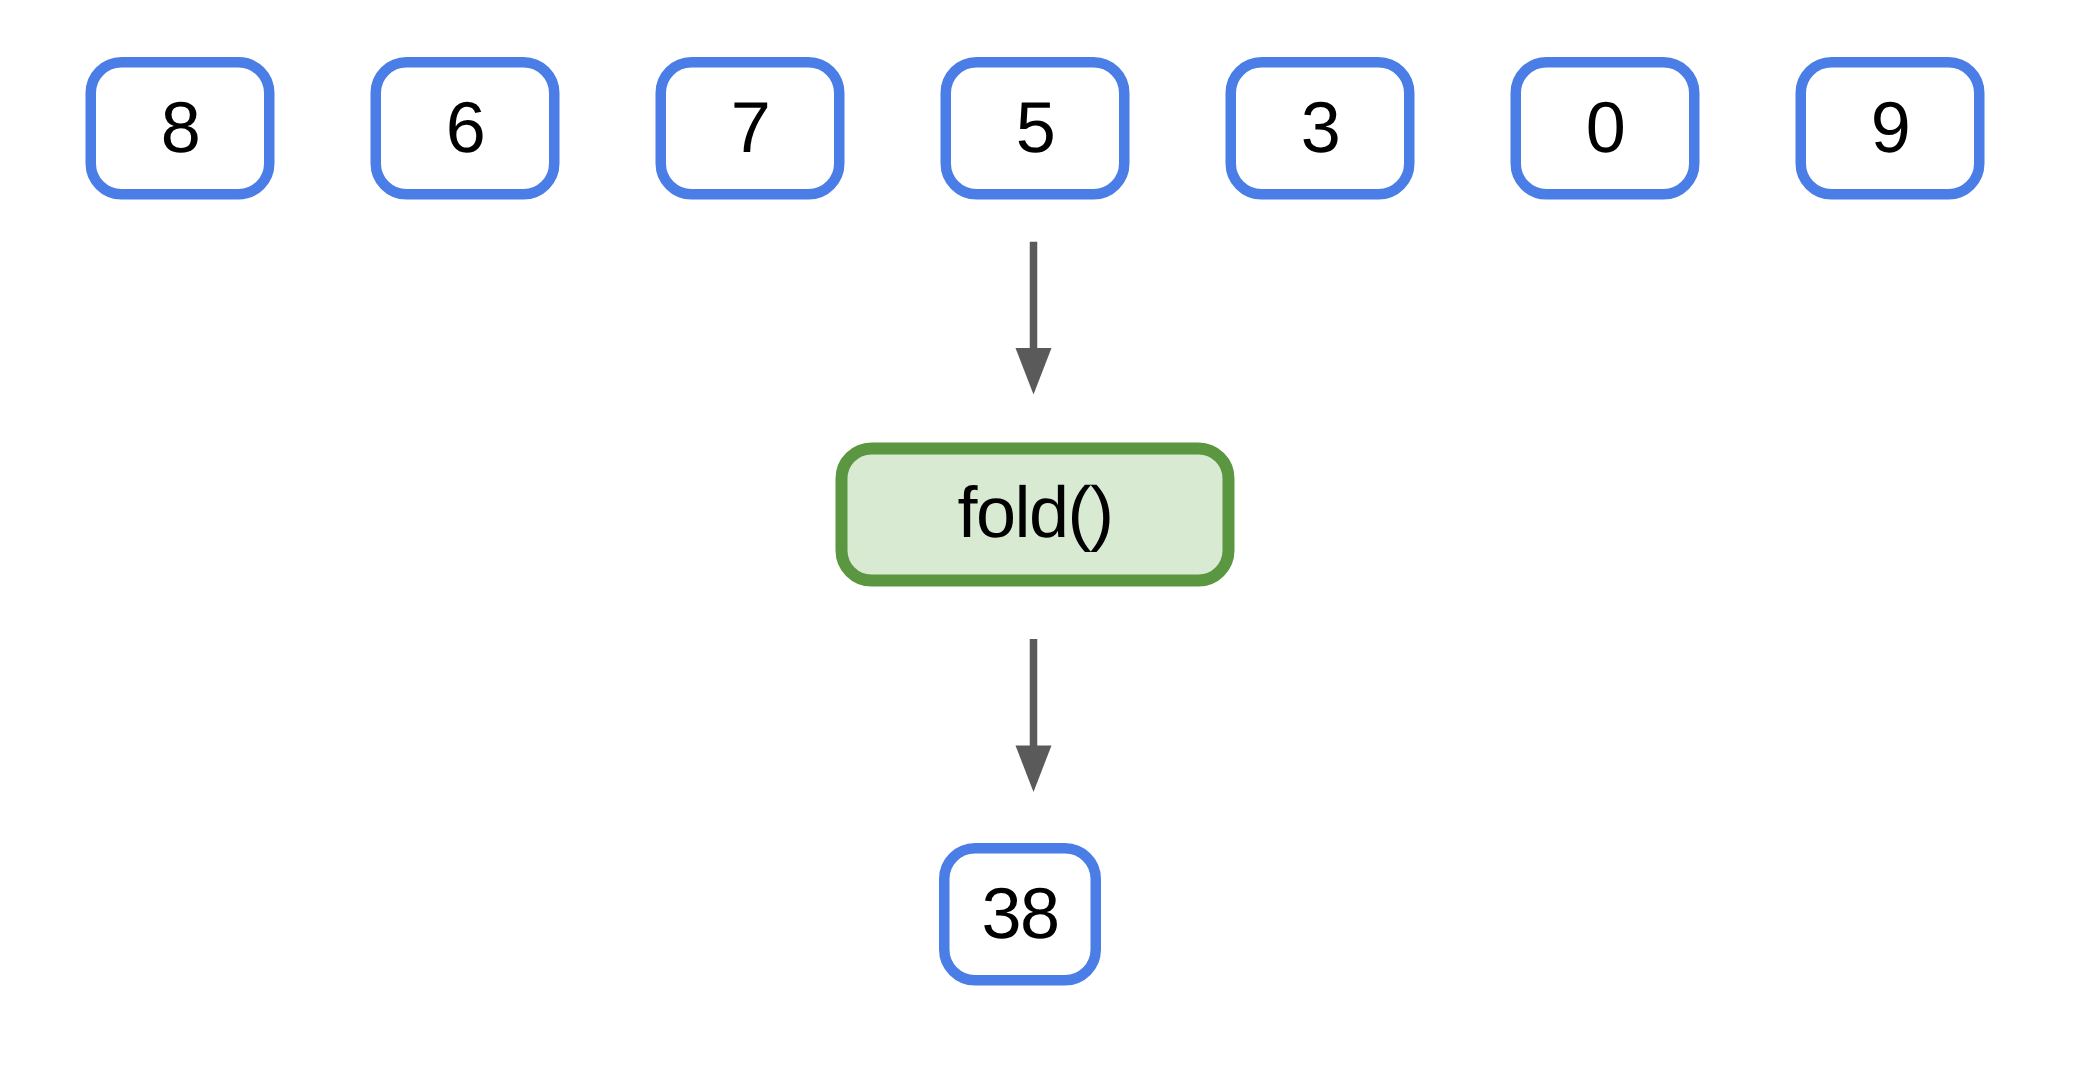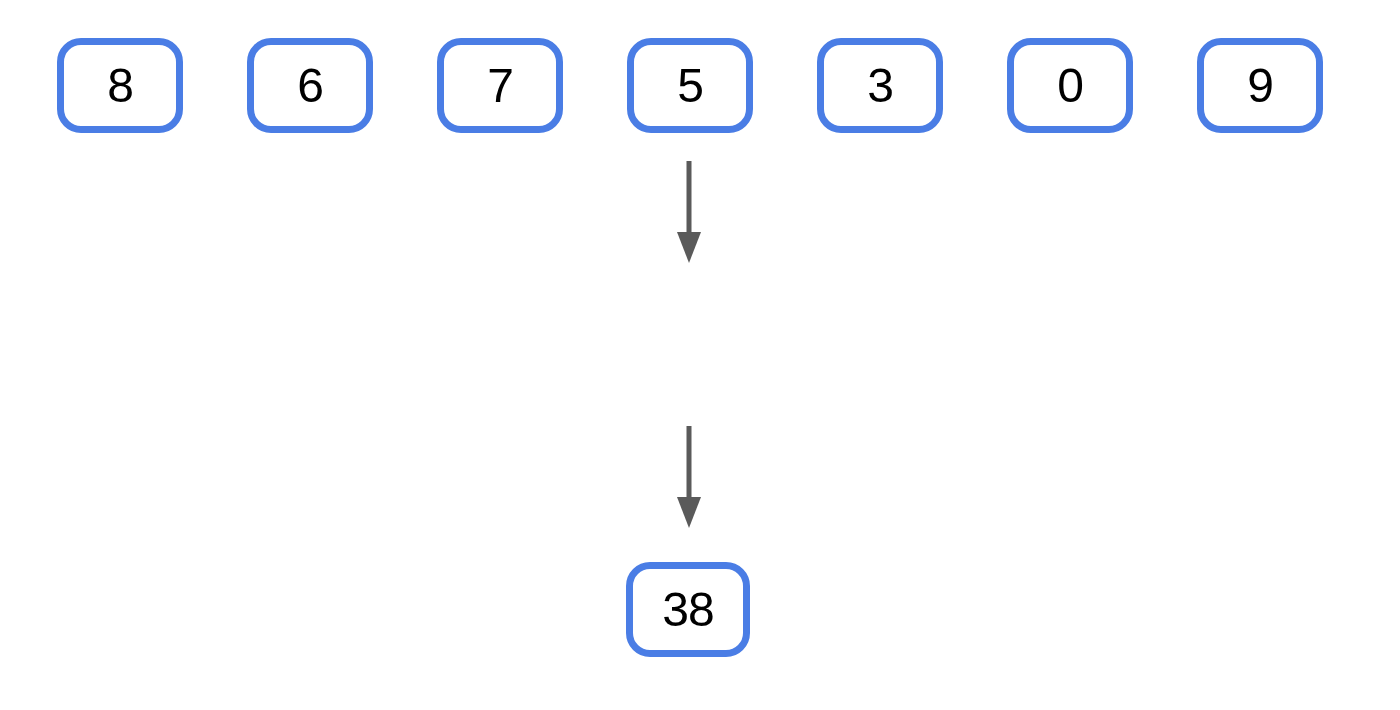--- a/index.html
+++ b/index.html
@@ -61,21 +61,21 @@
     border: 8px solid var(--operation-box-border, #5b9640);
     border-radius: 24px;
     display: flex;
     align-items: center;
     justify-content: center;
   }
   .result-box {
     position: absolute;
     left: 626px;
     top: 562px;
-    width: 124px;
+    width: 108px;
     height: 95px;
     box-sizing: border-box;
     background: var(--value-box-fill, #ffffff);
     border: 7px solid var(--value-box-border, #4a7de5);
     border-radius: 24px;
     display: flex;
     align-items: center;
     justify-content: center;
   }
 </style>
@@ -106,20 +106,23 @@
     <div class="value-box">
       <span class="box-text">9</span>
     </div>
   </div>
 
   <svg class="arrow arrow-top" viewBox="0 0 30 102" xmlns="http://www.w3.org/2000/svg">
     <rect x="12.5" y="0" width="5" height="74" fill="currentColor"></rect>
     <polygon points="3,71 27,71 15,102" fill="currentColor"></polygon>
   </svg>
 
+  <div class="operation-box">
+    <span class="box-text">fold()</span>
+  </div>
 
   <svg class="arrow arrow-bottom" viewBox="0 0 30 102" xmlns="http://www.w3.org/2000/svg">
     <rect x="12.5" y="0" width="5" height="74" fill="currentColor"></rect>
     <polygon points="3,71 27,71 15,102" fill="currentColor"></polygon>
   </svg>
 
   <div class="result-box">
     <span class="box-text">38</span>
   </div>
 

